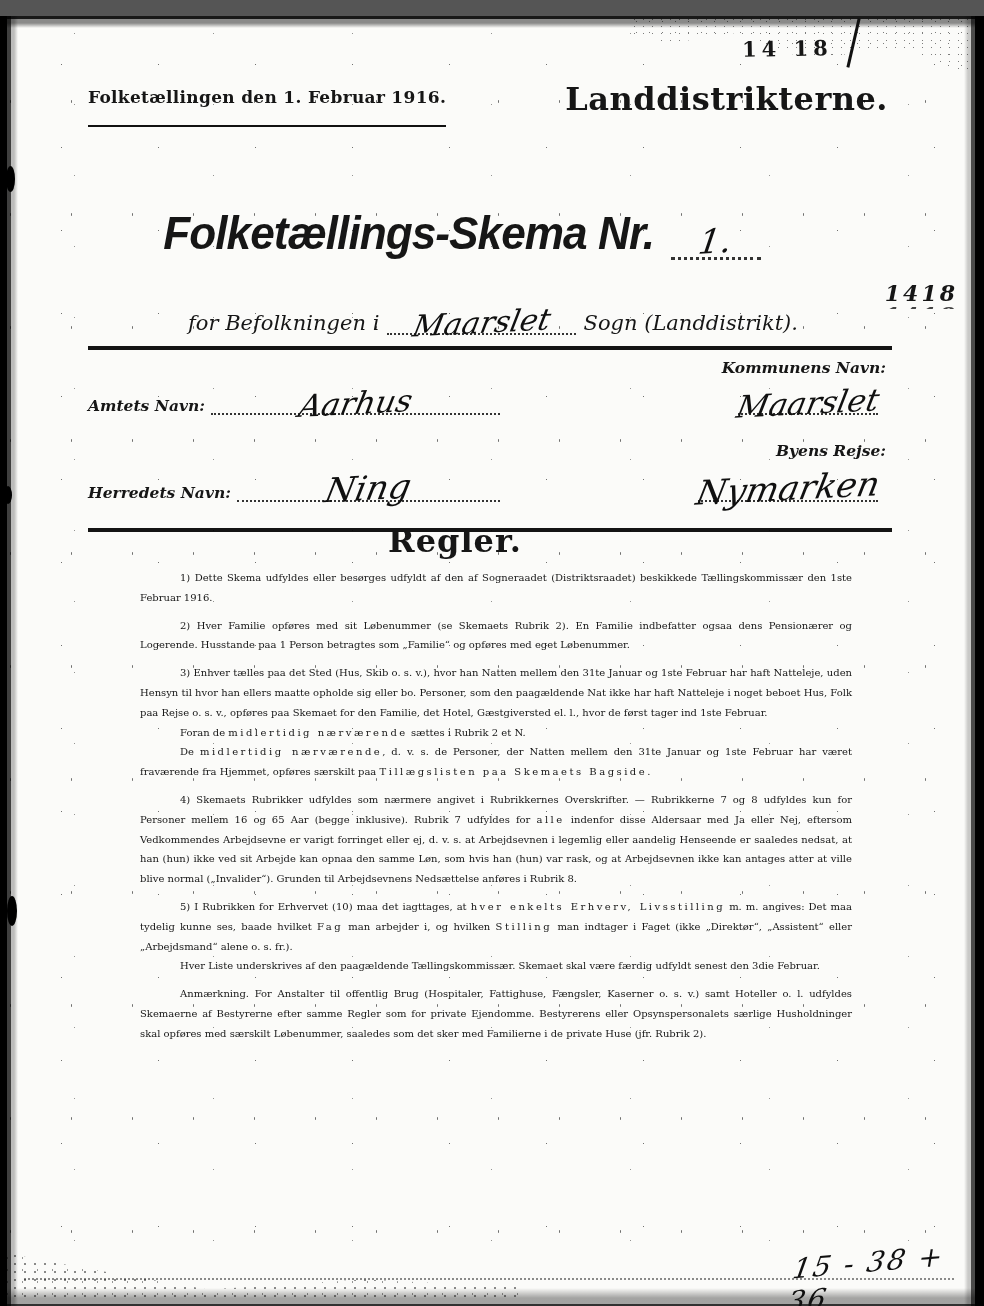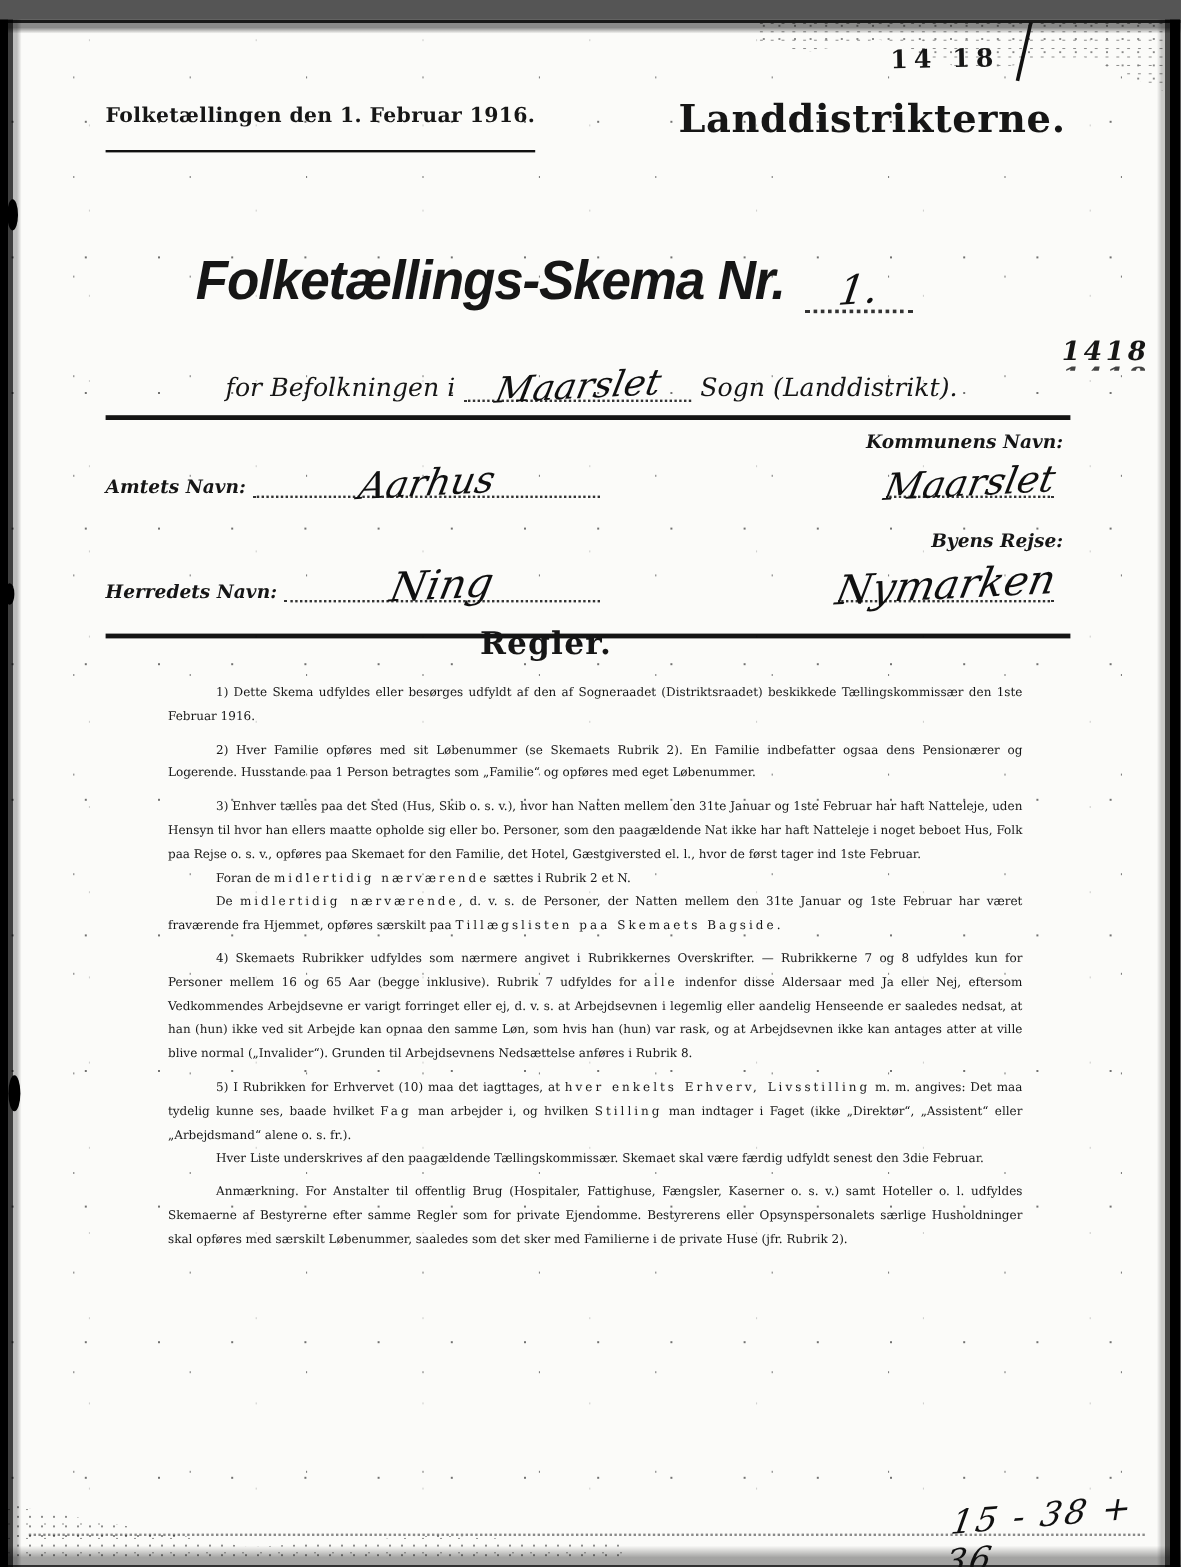--- a/index.html
+++ b/index.html
@@ -74,21 +74,21 @@
   .field{display:flex;align-items:flex-end;font-style:italic;font-size:15.5px;font-weight:600;}
   .field.right{padding-left:24px;flex-direction:column;}
   .field .label{white-space:nowrap;padding-right:6px;}
   .field .fill{flex:1;border-bottom:2px dotted #333;text-align:center;position:relative;margin-right:14px;}
   .field .hw{font-size:31px;font-weight:400;display:inline-block;
     transform:skewX(-14deg) rotate(-3deg);position:relative;top:8px;}
   .field .hw.big{font-size:34px;}
 
   
   .regler-h{position:absolute;top:506px;left:16px;right:90px;text-align:center;
-    font-weight:bold;font-size:26px;letter-spacing:1px;}
+    font-weight:bold;font-size:32px;letter-spacing:1px;}
   .rules{position:absolute;top:552px;left:140px;width:712px;font-size:10px;
     line-height:19.8px;text-align:justify;z-index:3;}
   .rules p{margin:0 0 8px;text-indent:40px;}
   .rules p.cont{margin:0;}
   .sperr{letter-spacing:2.5px;}
   .note{margin-top:26px;}
   .note .note-label{font-weight:normal;}
 
   .calc{position:absolute;top:1228px;left:792px;z-index:7;}
   .calc .hw{font-size:28px;display:inline-block;transform:skewX(-14deg) rotate(-5deg);letter-spacing:2px;}

